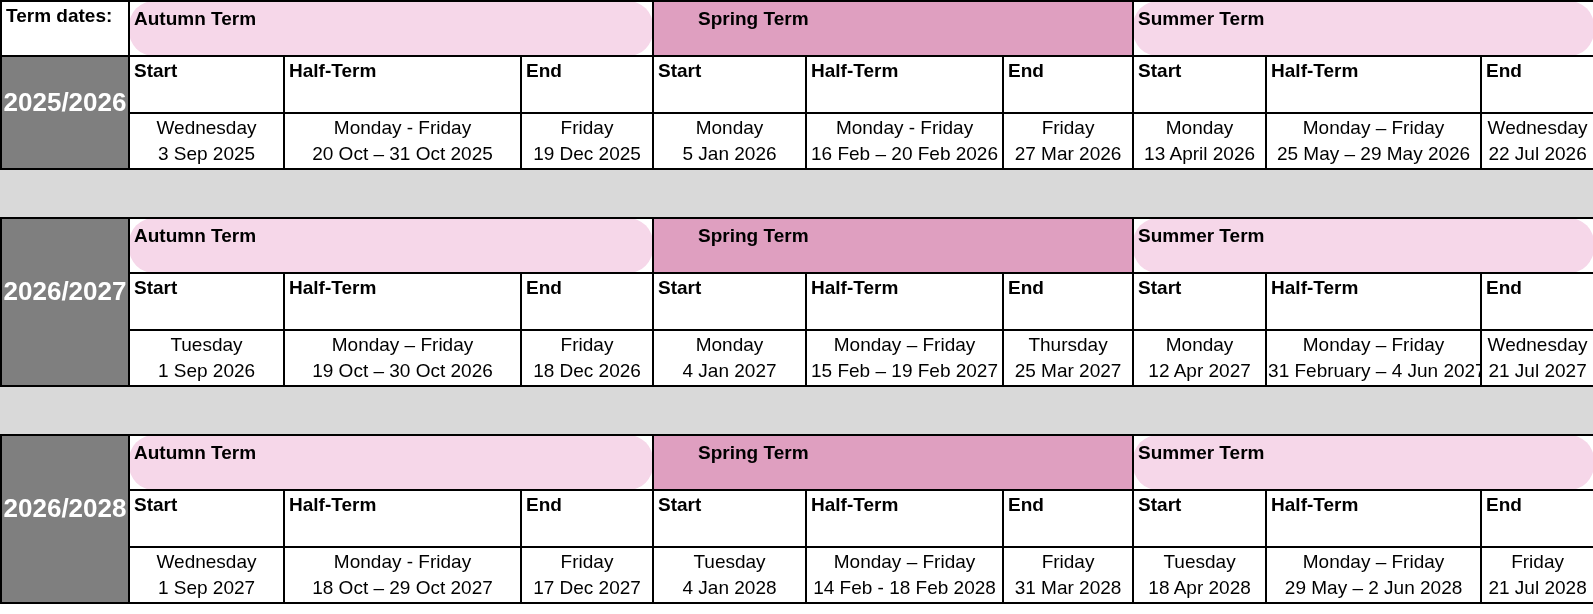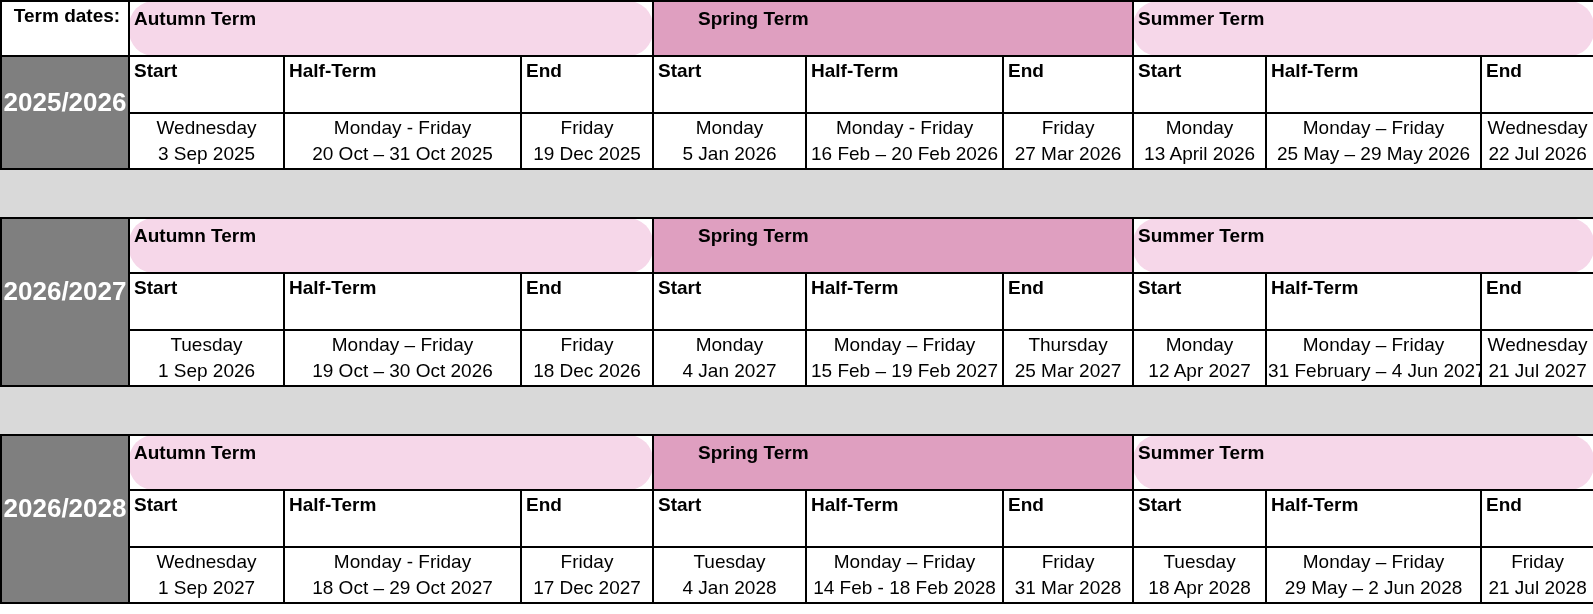--- a/index.html
+++ b/index.html
@@ -7,21 +7,21 @@
   .sheet{width:1593px;}
   table.block{border-collapse:collapse;table-layout:fixed;width:1593px;}
   table.block td{border:2px solid var(--grid_border,#000);overflow:hidden;white-space:nowrap;}
   
   col.c0{width:128px} col.c1{width:155px} col.c2{width:237px} col.c3{width:132px}
   col.c4{width:153px} col.c5{width:197px} col.c6{width:130px} col.c7{width:133px}
   col.c8{width:215px} col.c9{width:113px}
   tr.term-row{height:55px}
   tr.head-row{height:57px}
   tr.data-row{height:46px}
-  .corner{background:#fff;font-weight:700;font-size:19px;text-align:center;
+  .corner{background:#fff;font-weight:700;font-size:19px;text-align:left;
     vertical-align:top;padding:3px 0 0 4px;}
   .term{font-weight:700;font-size:19px;text-align:left;vertical-align:top;
     padding:6px 0 0 4px;}
   .light{background:var(--term_light,#F6D7E9);border-radius:25px;}
   .dark{background:var(--term_dark,#DF9FC0);padding-left:44px;}
   .h{background:#fff;font-weight:700;font-size:19px;text-align:left;
     vertical-align:top;padding:3px 12px 0 4px;}
   .yearcell{background:var(--year_bg,#7F7F7F);color:var(--year_text,#FFFFFF);
     font-weight:700;font-size:26px;text-align:center;vertical-align:middle;
     padding-bottom:22px;}

